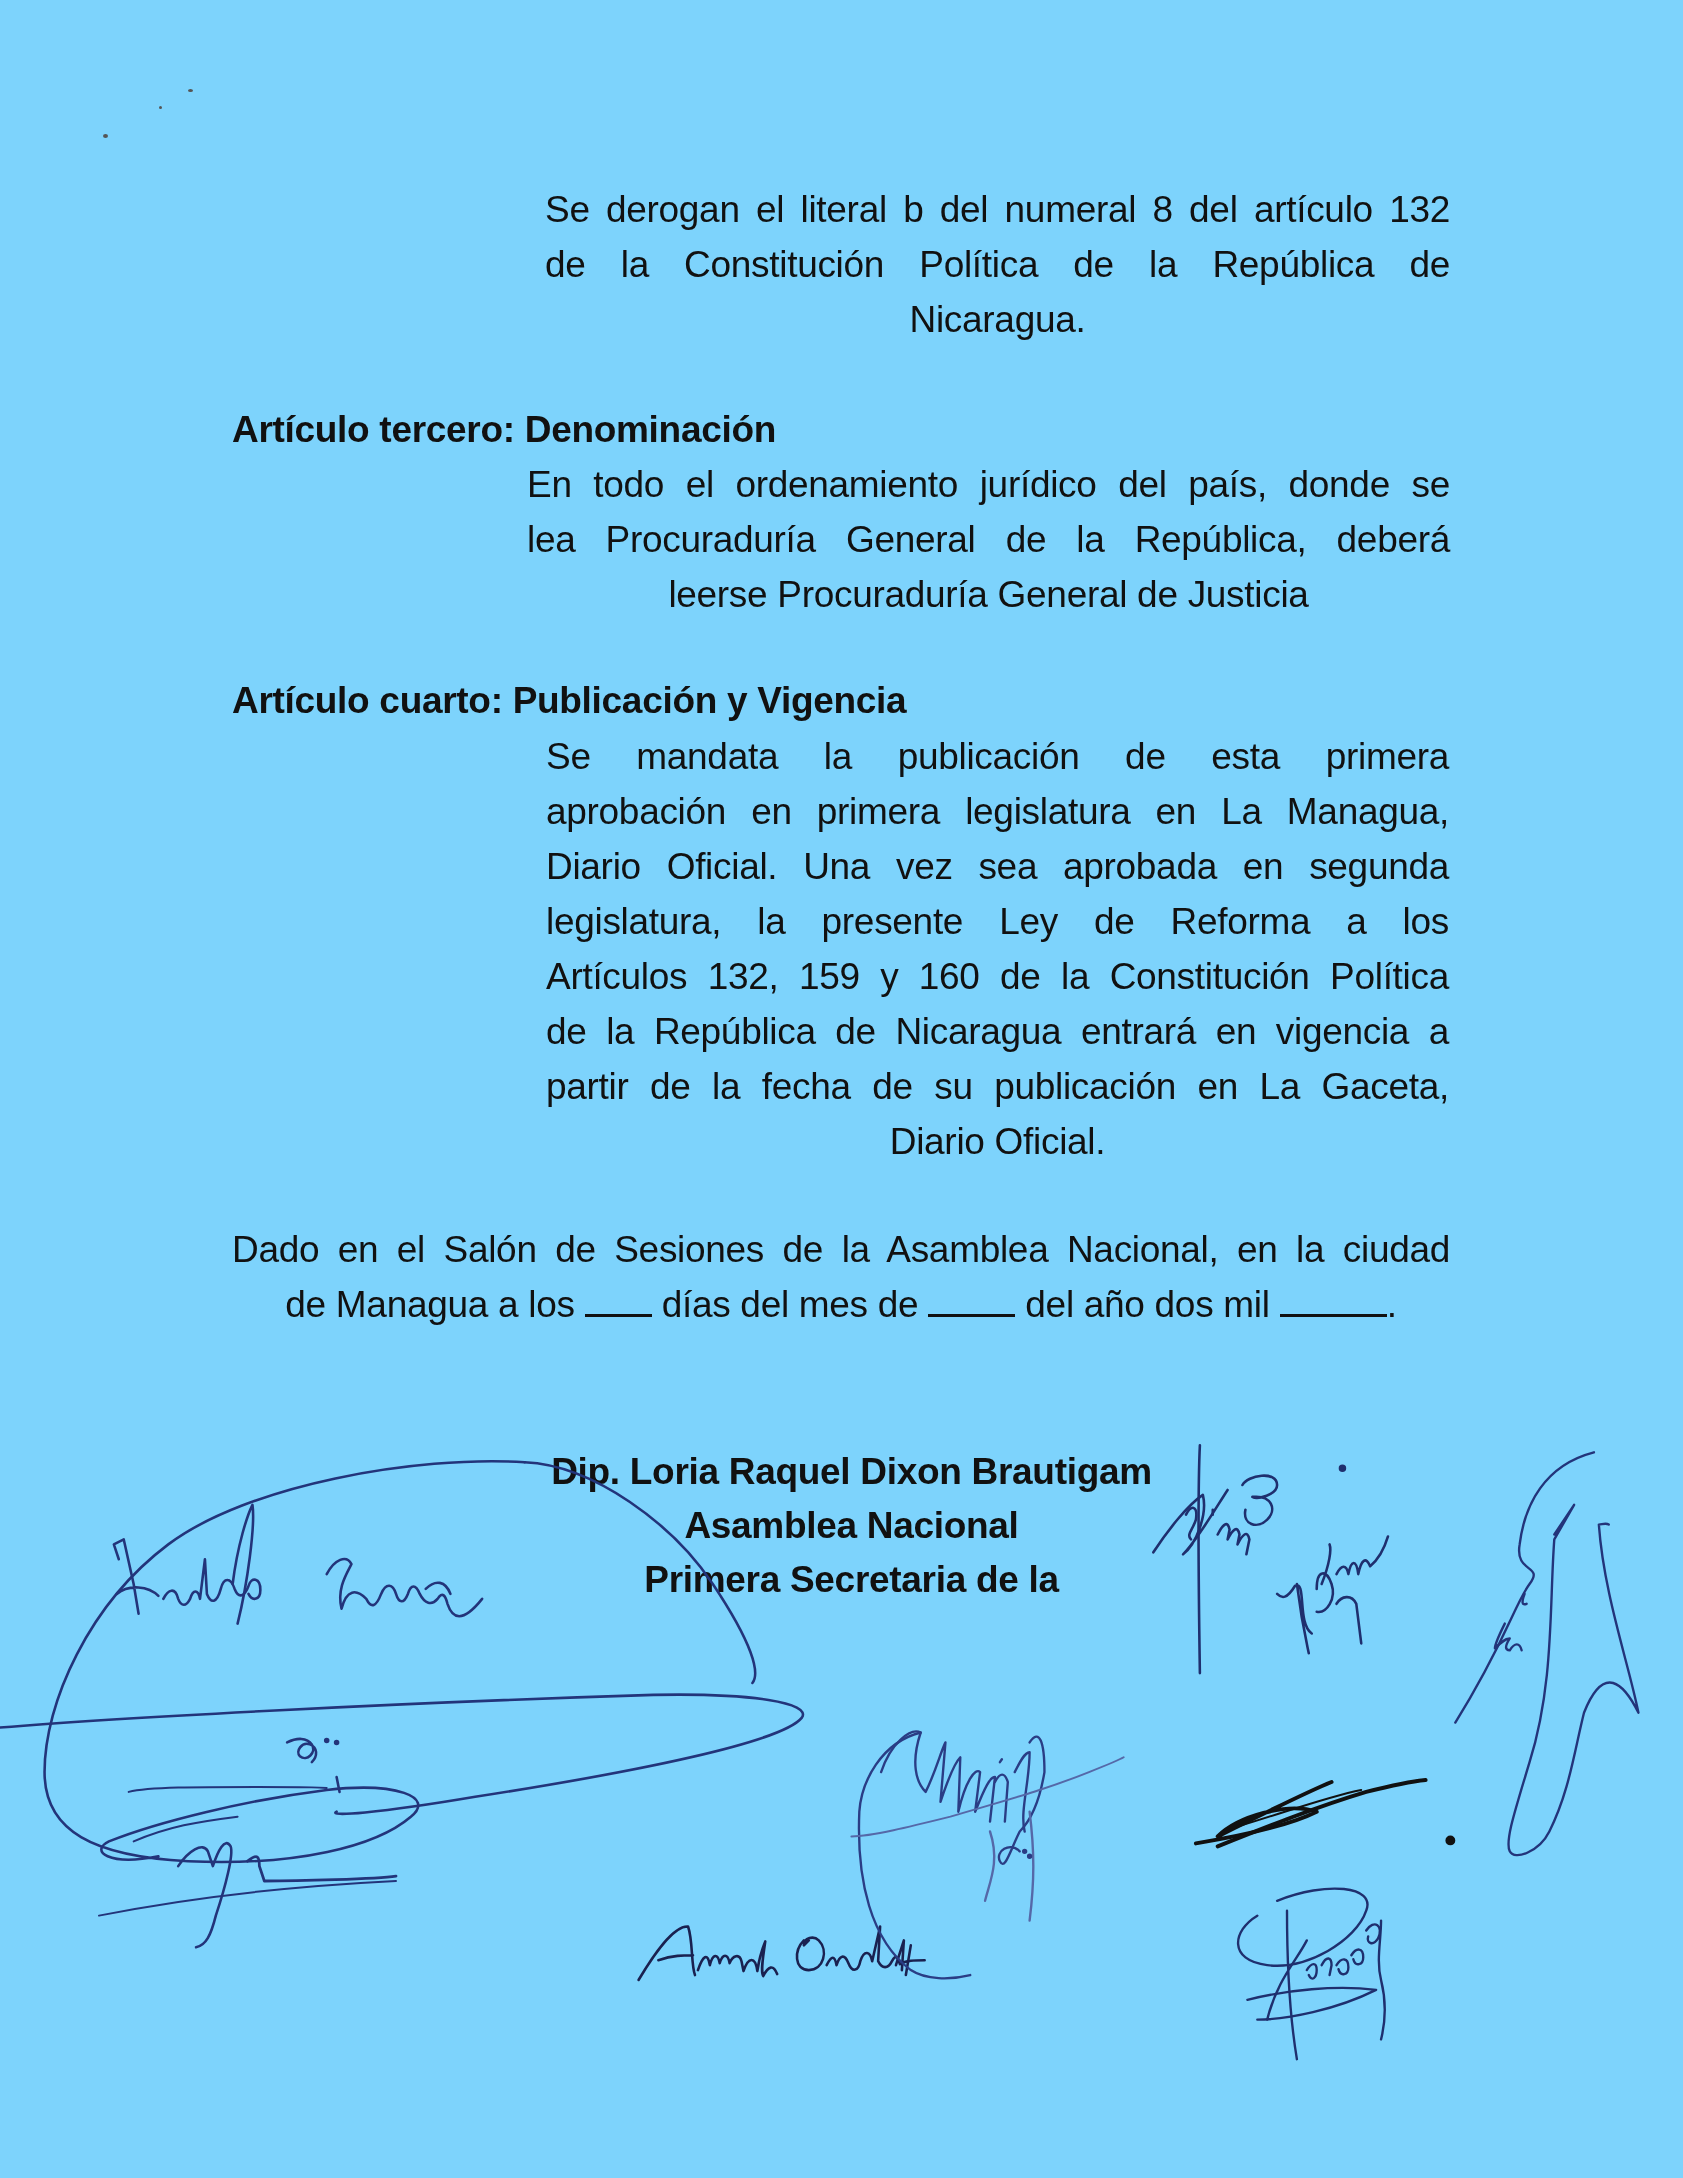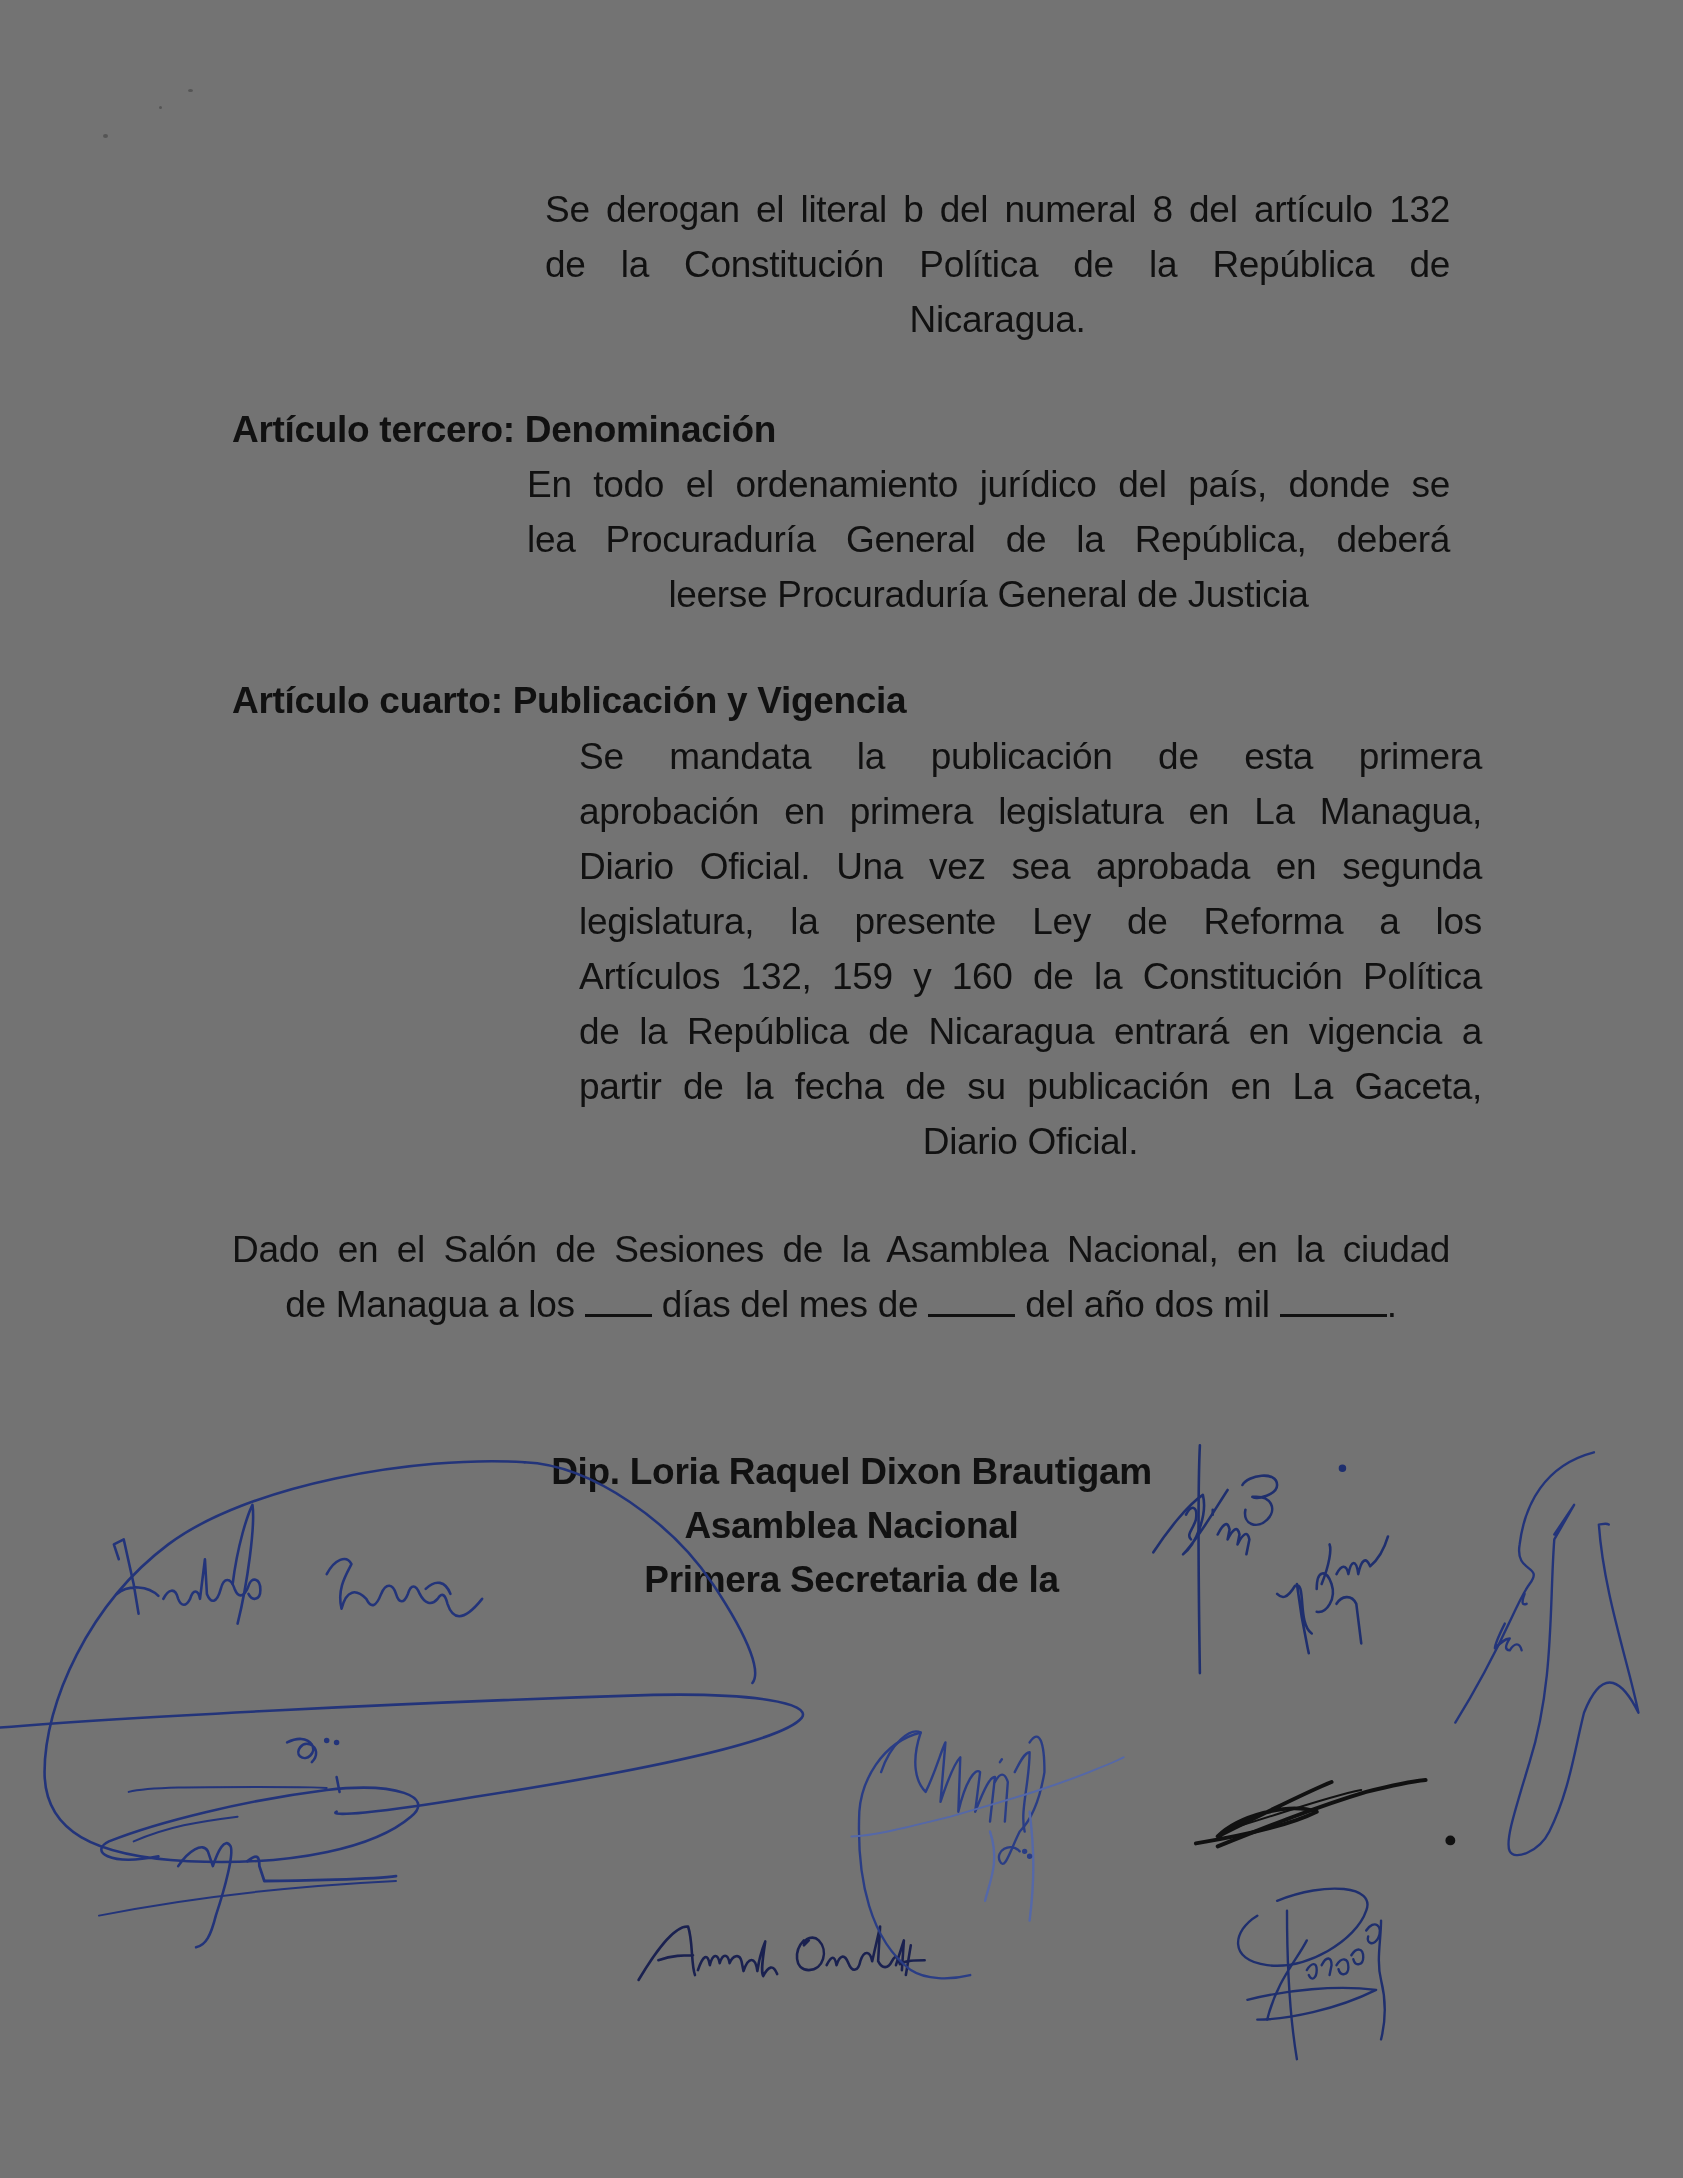--- a/index.html
+++ b/index.html
@@ -1,17 +1,17 @@
 <!DOCTYPE html>
 <html><head>
 <meta charset="utf-8">
 <style>
   html, body { margin: 0; padding: 0; background: #ffffff; }
   body { width: 1683px; height: 2178px; position: relative; overflow: hidden; }
-  .page { position: absolute; left: 0; top: 0; width: 1683px; height: 2178px; background: #737373; }
+  .page { position: absolute; left: 0; top: 0; width: 1683px; height: 2178px; background: #7dd3fc; }
   .txt {
     position: absolute;
     font-family: "Liberation Sans", sans-serif;
     font-size: 37px;
     color: #111111;
     line-height: 55px;
     letter-spacing: -0.3px;
   }
   .justline { text-align: justify; text-align-last: justify; display: block; height: 55px; }
   .lastline { text-align: center; display: block; height: 55px; }
@@ -37,21 +37,21 @@
   </div>
 
   <div class="heading" style="left:232px; top:407px;">Artículo tercero: Denominación</div>
   <div class="txt" style="left:527px; top:457px; width:923px;">
     <span class="justline">En todo el ordenamiento jurídico del país, donde se</span>
     <span class="justline">lea Procuraduría General de la República, deberá</span>
     <span class="lastline">leerse Procuraduría General de Justicia</span>
   </div>
 
   <div class="heading" style="left:232px; top:678px;">Artículo cuarto: Publicación y Vigencia</div>
-  <div class="txt" style="left:546px; top:729px; width:903px;margin-left:33px;">
+  <div class="txt" style="left:546px; top:729px; width:903px;">
     <span class="justline">Se mandata la publicación de esta primera</span>
     <span class="justline">aprobación en primera legislatura en La Managua,</span>
     <span class="justline">Diario Oficial. Una vez sea aprobada en segunda</span>
     <span class="justline">legislatura, la presente Ley de Reforma a los</span>
     <span class="justline">Artículos 132, 159 y 160 de la Constitución Política</span>
     <span class="justline">de la República de Nicaragua entrará en vigencia a</span>
     <span class="justline">partir de la fecha de su publicación en La Gaceta,</span>
     <span class="lastline">Diario Oficial.</span>
   </div>
 

